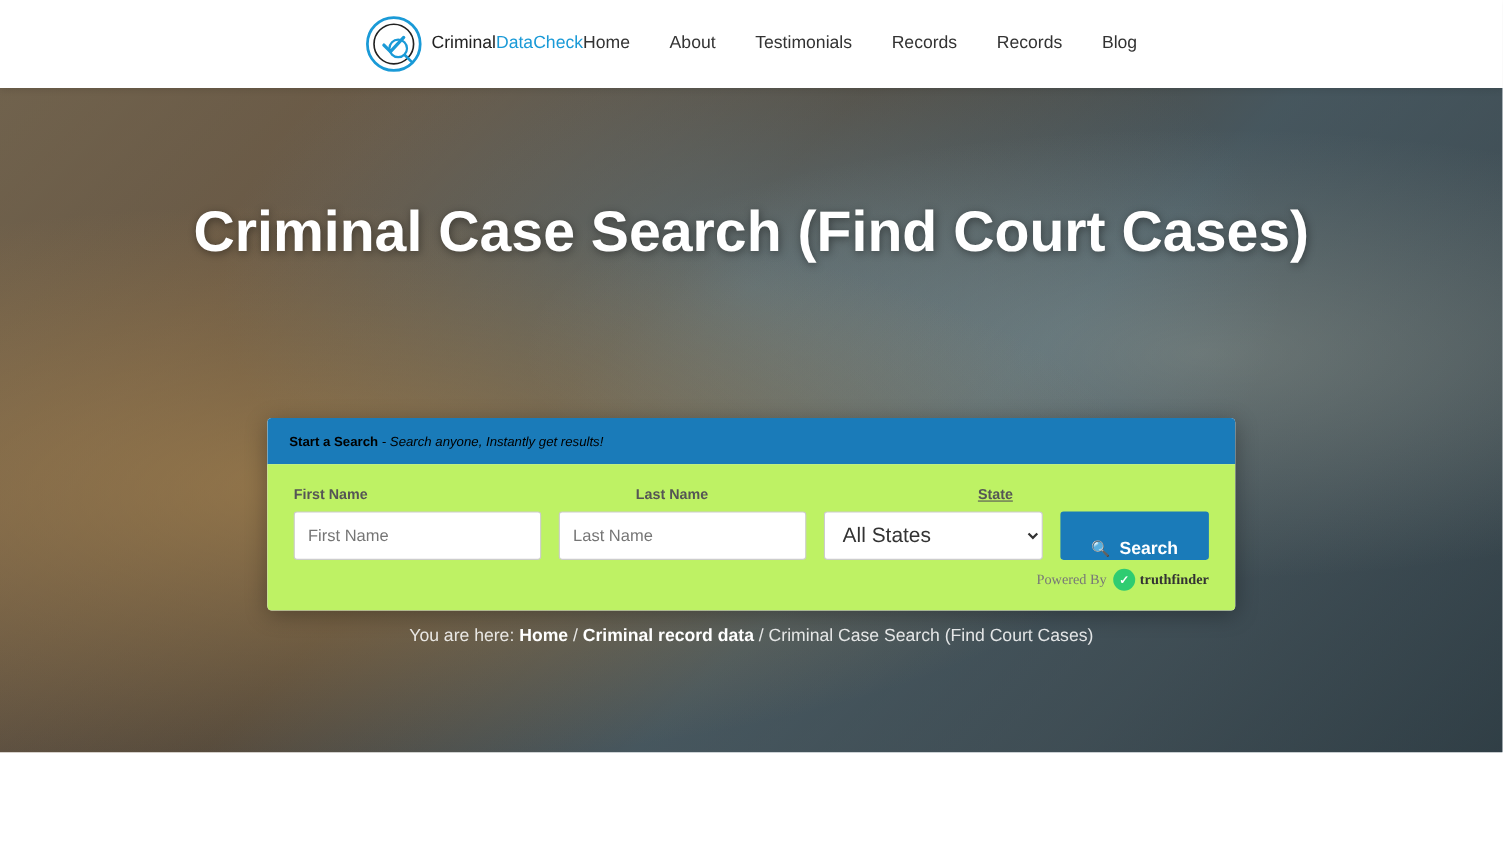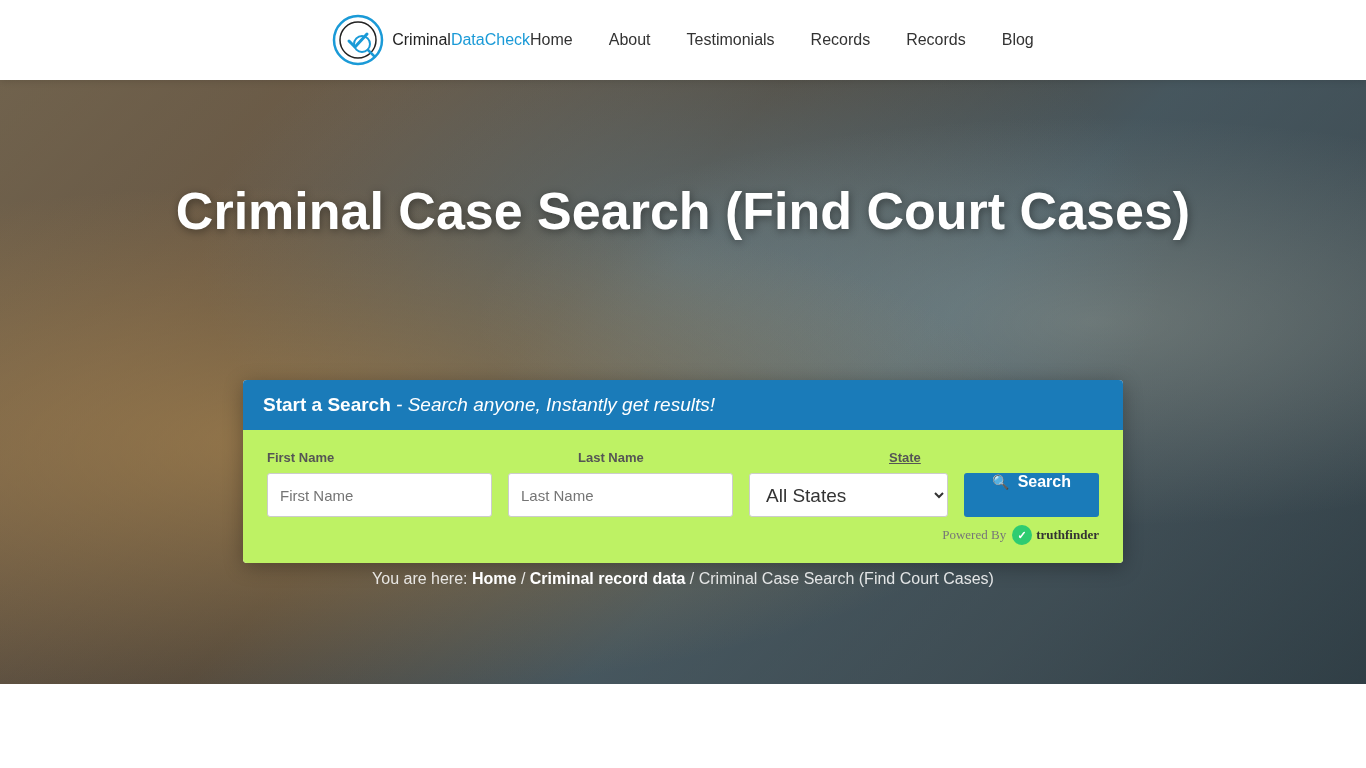--- a/index.html
+++ b/index.html
@@ -97,22 +97,22 @@
       box-shadow: 0 4px 20px rgba(0,0,0,0.3);
     }
     .search-header {
       background: #1a7bb9;
       padding: 14px 20px;
       display: flex;
       align-items: center;
       gap: 6px;
     }
     .search-header-text {
-      color: #ffffff;
-      font-size: 19px;
+      color: #000000;
+      font-size: 12px;
     }
     .search-header-text .bold { font-weight: 800; }
     .search-header-text .italic { font-style: italic; font-weight: 400; }
     .search-form-area {
       padding: 20px 24px 14px 24px;
       background: #bef264;
     }
     .form-labels {
       display: flex;
       gap: 16px;
@@ -158,21 +158,21 @@
       height: 44px;
       background: #1a7bb9;
       color: #fff;
       border: none;
       border-radius: 3px;
       padding: 0 28px;
       font-size: 16px;
       font-weight: 600;
       cursor: pointer;
       display: flex;
-      align-items: flex-start;
+      align-items: flex-end;
       gap: 8px;
       white-space: nowrap;
     }
     .powered-by {
       text-align: right;
       padding: 8px 0 4px;
       font-size: 13px;
       color: #777;
       display: flex;
       align-items: center;

